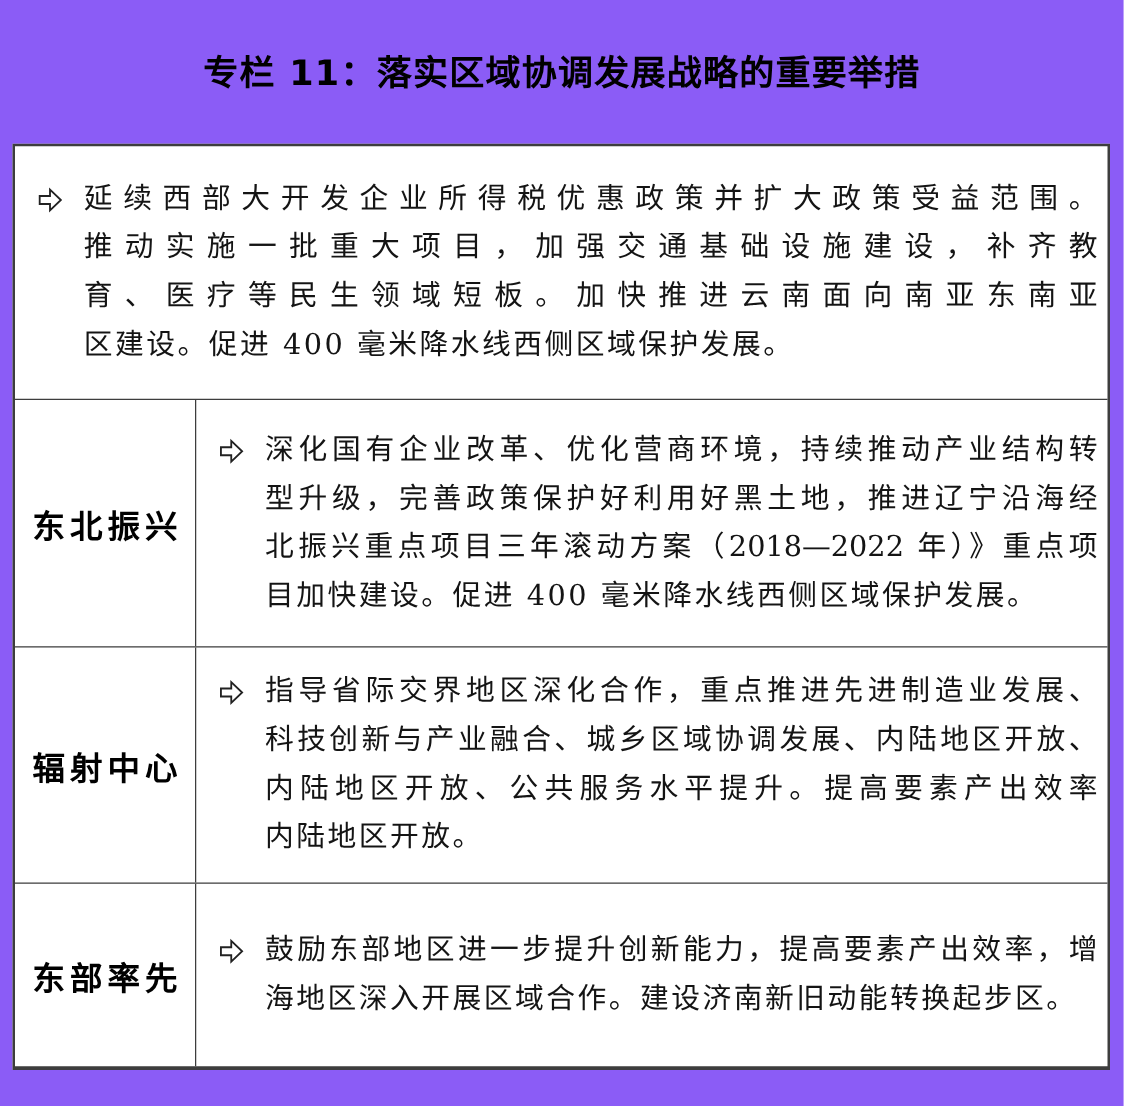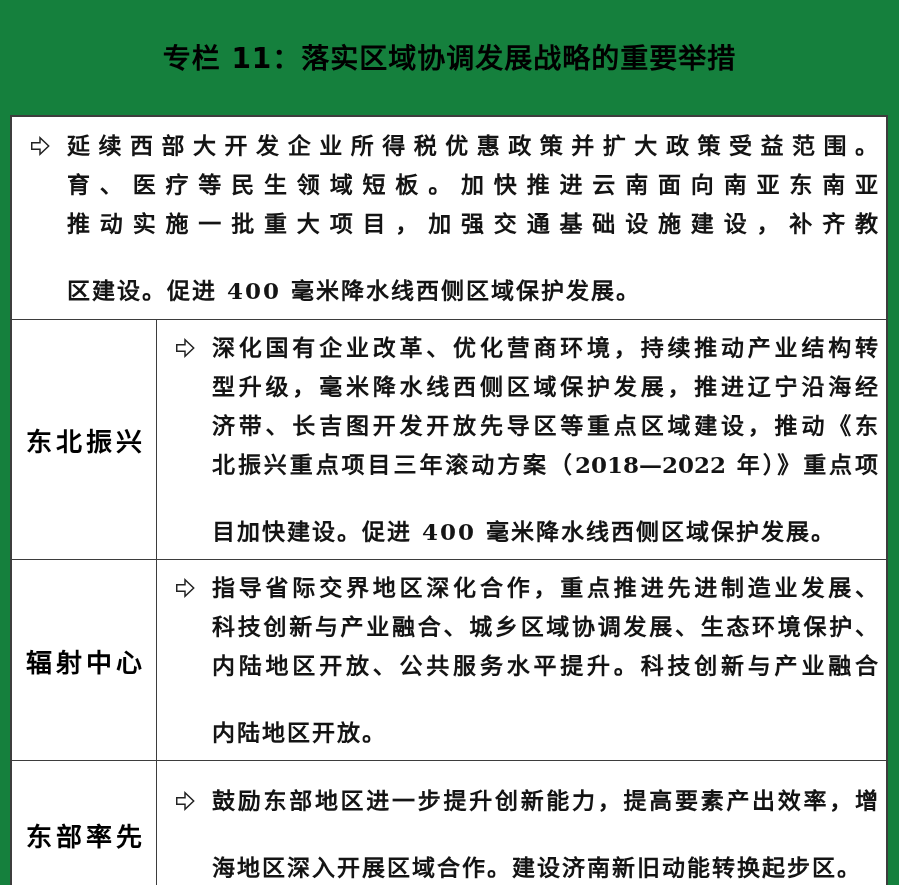--- a/index.html
+++ b/index.html
@@ -9,21 +9,21 @@
     width: 899px;
     height: 885px;
     overflow: hidden;
     font-family: "DejaVu Serif", "Liberation Serif", serif;
     color: #111;
   }
   .page {
     position: relative;
     width: 899px;
     height: 885px;
-    background: #15803d;
+    background: #8b5cf6;
   }
   .page-title {
     margin: 0;
     padding-top: 40px;
     text-align: center;
     font-family: "DejaVu Sans", "Liberation Sans", sans-serif;
     font-weight: 700;
     font-size: 28px;
     line-height: 38px;
     letter-spacing: 1px;
@@ -63,21 +63,20 @@
     letter-spacing: 4px;
     text-indent: 4px;
     color: #000;
   }
   .content-cell {
     flex: 1;
     display: flex;
     align-items: center;
     box-sizing: border-box;
     padding: 8px 8px 8px 17px;
-    font-weight: bold;
   }
   .content-inner {
     display: flex;
     align-items: flex-start;
     width: 100%;
   }
   .bullet {
     flex: 0 0 22px;
     width: 22px;
     height: 24px;
@@ -92,76 +91,74 @@
     color: #141414;
   }
   .line {
     text-align: justify;
     text-align-last: justify;
   }
   .line.last {
     text-align: left;
     text-align-last: left;
     letter-spacing: 2px;
-    margin-top: 28px;
   }
 </style>
 </head>
 <body>
 
 <div class="page">
 
   <h1 class="page-title">专栏 11：落实区域协调发展战略的重要举措</h1>
 
   <div class="panel-table">
     <div class="row">
       <div class="content-cell">
         <div class="content-inner">
           <svg class="bullet" viewBox="0 0 24 24" xmlns="http://www.w3.org/2000/svg">
             <path d="M3 8.5 L12 8.5 L12 3 L21.5 12 L12 21 L12 15.5 L3 15.5 Z" fill="#ffffff" stroke="#222222" stroke-width="1.6" stroke-linejoin="miter"></path>
           </svg>
           <div class="lines">
               <div class="line">延续西部大开发企业所得税优惠政策并扩大政策受益范围。</div>
+              <div class="line">推动实施一批重大项目，加强交通基础设施建设，补齐教</div>
               <div class="line">育、医疗等民生领域短板。加快推进云南面向南亚东南亚</div>
-              <div class="line">推动实施一批重大项目，加强交通基础设施建设，补齐教</div>
               <div class="line last">区建设。促进 400 毫米降水线西侧区域保护发展。</div>
             </div>
         </div>
       </div>
     </div>
 
     <div class="row">
       <div class="label-cell">东北振兴</div>
       <div class="content-cell">
         <div class="content-inner">
           <svg class="bullet" viewBox="0 0 24 24" xmlns="http://www.w3.org/2000/svg">
             <path d="M3 8.5 L12 8.5 L12 3 L21.5 12 L12 21 L12 15.5 L3 15.5 Z" fill="#ffffff" stroke="#222222" stroke-width="1.6" stroke-linejoin="miter"></path>
           </svg>
           <div class="lines">
               <div class="line">深化国有企业改革、优化营商环境，持续推动产业结构转</div>
-              <div class="line">型升级，毫米降水线西侧区域保护发展，推进辽宁沿海经</div>
-              <div class="line">济带、长吉图开发开放先导区等重点区域建设，推动《东</div>
+              <div class="line">型升级，完善政策保护好利用好黑土地，推进辽宁沿海经</div>
               <div class="line">北振兴重点项目三年滚动方案（2018—2022 年）》重点项</div>
               <div class="line last">目加快建设。促进 400 毫米降水线西侧区域保护发展。</div>
             </div>
         </div>
       </div>
     </div>
 
     <div class="row">
       <div class="label-cell">辐射中心</div>
       <div class="content-cell">
         <div class="content-inner">
           <svg class="bullet" viewBox="0 0 24 24" xmlns="http://www.w3.org/2000/svg">
             <path d="M3 8.5 L12 8.5 L12 3 L21.5 12 L12 21 L12 15.5 L3 15.5 Z" fill="#ffffff" stroke="#222222" stroke-width="1.6" stroke-linejoin="miter"></path>
           </svg>
           <div class="lines">
               <div class="line">指导省际交界地区深化合作，重点推进先进制造业发展、</div>
-              <div class="line">科技创新与产业融合、城乡区域协调发展、生态环境保护、</div>
-              <div class="line">内陆地区开放、公共服务水平提升。科技创新与产业融合</div>
+              <div class="line">科技创新与产业融合、城乡区域协调发展、内陆地区开放、</div>
+              <div class="line">内陆地区开放、公共服务水平提升。提高要素产出效率</div>
               <div class="line last">内陆地区开放。</div>
             </div>
         </div>
       </div>
     </div>
 
     <div class="row">
       <div class="label-cell">东部率先</div>
       <div class="content-cell">
         <div class="content-inner">

